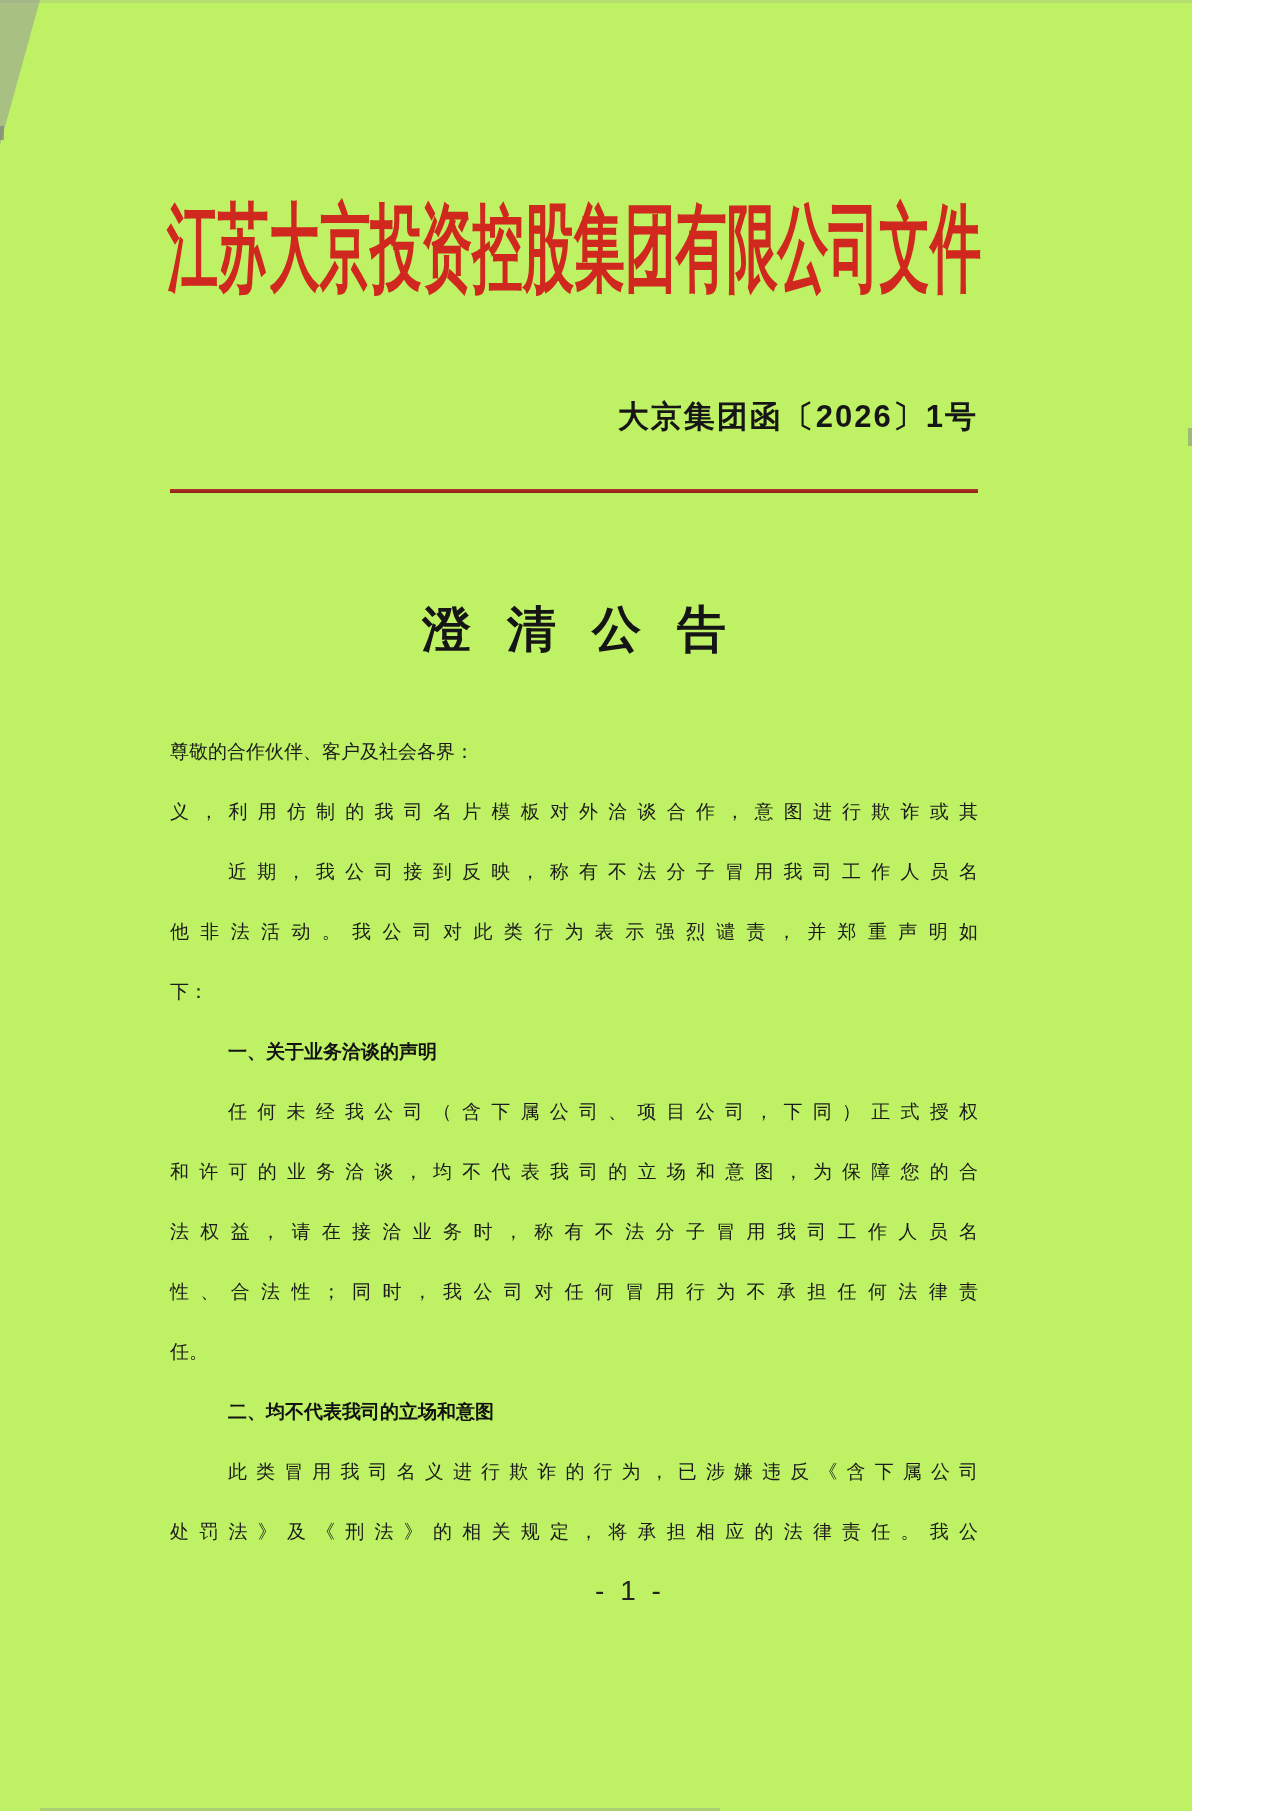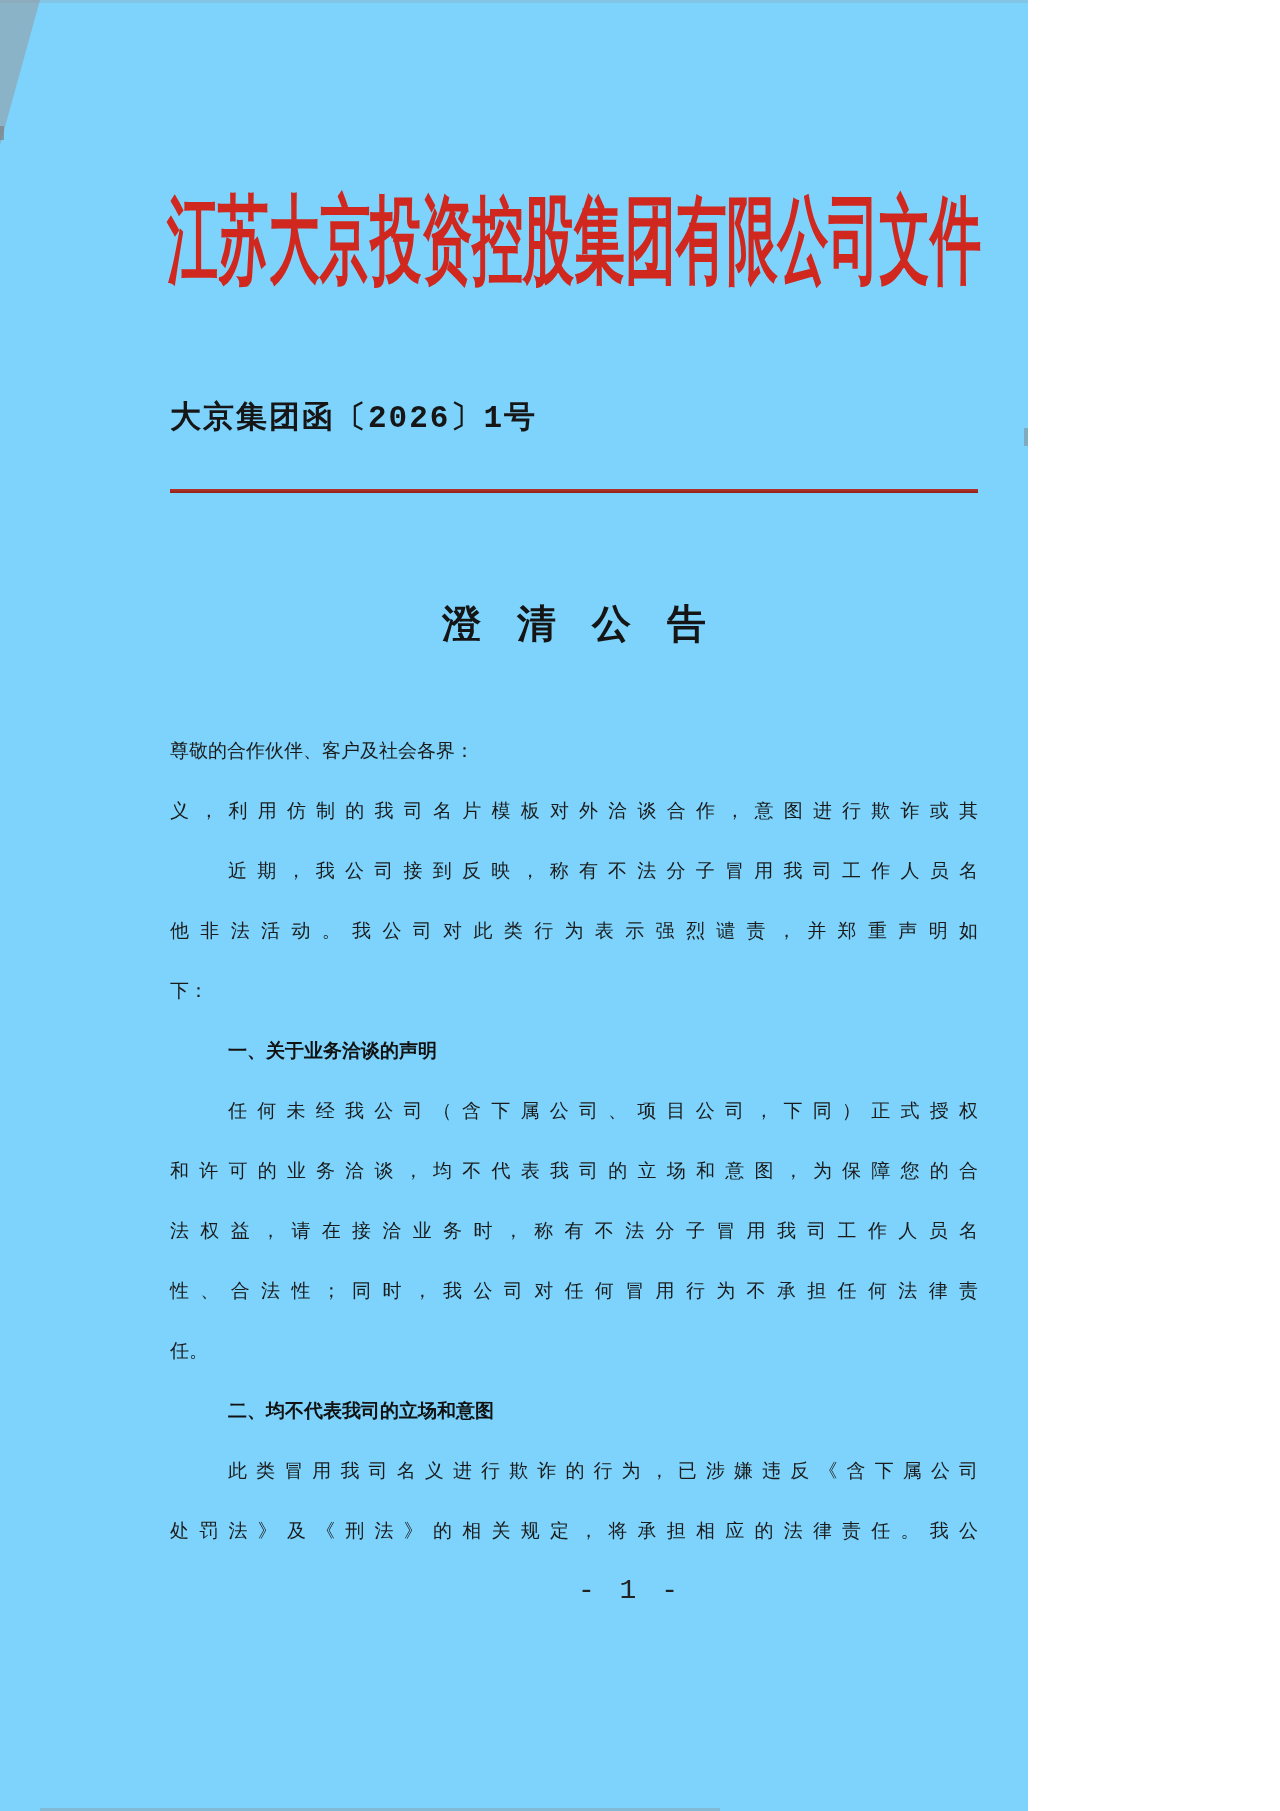--- a/index.html
+++ b/index.html
@@ -1,21 +1,21 @@
 <!DOCTYPE html>
 <html lang="zh"><head>
 <meta charset="utf-8">
 <style>
   * { margin:0; padding:0; box-sizing:border-box; }
   html,body { background:#ffffff; }
   .page {
     position:relative;
-    width:1028px; height:1811px;
-    background:#7dd3fc;
-    font-family:Liberation Mono, monospace;
+    width:1192px; height:1811px;
+    background:#bef264;
+    font-family:Liberation Sans, sans-serif;
     color:#1c1c1c;
     overflow:hidden;
   }
   
   .banner {
     position:absolute; top:196px; left:170px;
     width:808px; height:112px;
     overflow:visible;
   }
   .banner-text {
@@ -28,36 +28,36 @@
     line-height:1.08;
     white-space:nowrap;
     color:#d0281e;
     transform:scaleX(0.53);
     transform-origin:center top;
     letter-spacing:0;
   }
   
   .doc-number {
     position:absolute; top:396px; left:170px; width:808px;
-    text-align:left;
+    text-align:right;
     font-size:31px; font-weight:bold;
     letter-spacing:2px;
     color:#161616;
   }
   
   .red-rule {
     position:absolute; top:489px; left:170px;
     width:808px; height:4px;
     background:linear-gradient(#b5352a,#8e2019);
   }
   
   .doc-title {
     position:absolute; top:597px; left:170px; width:808px;
     text-align:center;
-    font-size:39px; font-weight:bold;
+    font-size:49px; font-weight:bold;
     letter-spacing:36px;
     text-indent:36px;
     color:#151515;
   }
   
   .body-block {
     position:absolute; top:722px; left:170px; width:808px;
     font-size:19px;
   }
   .line {

